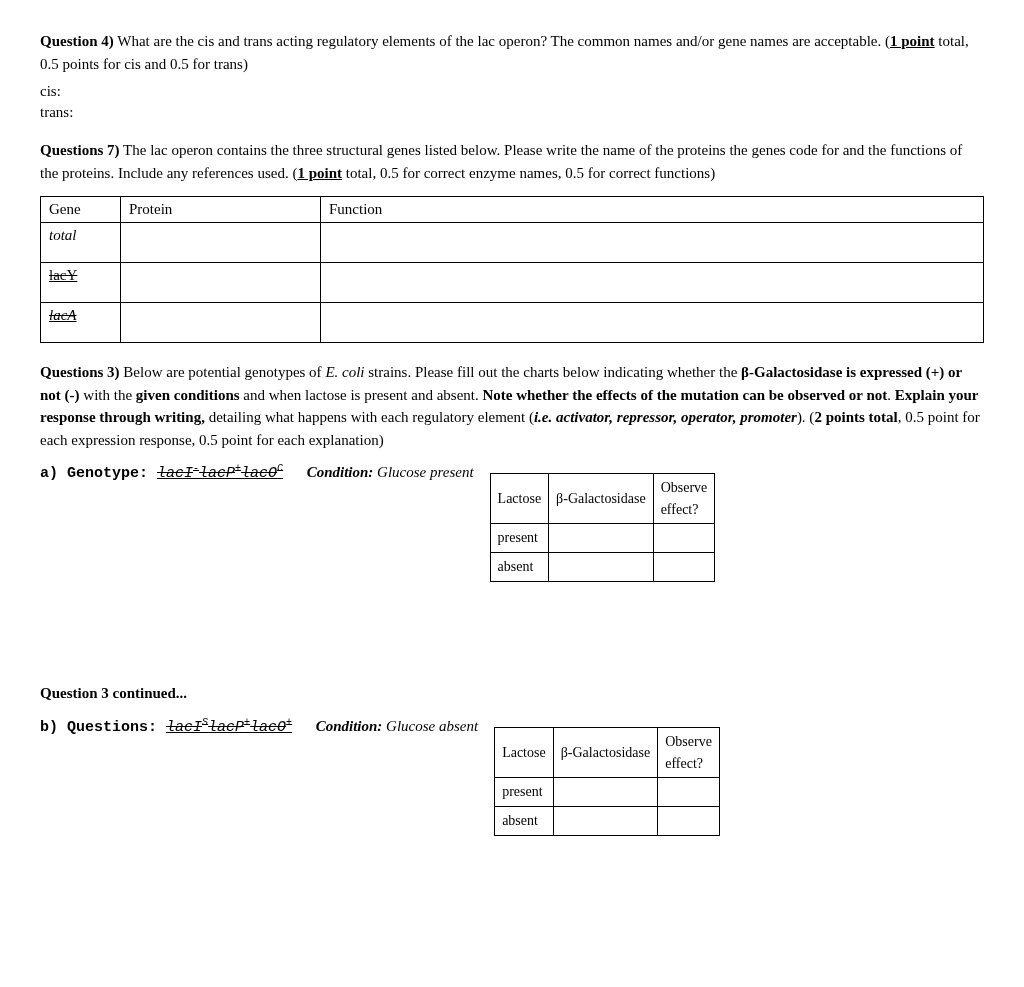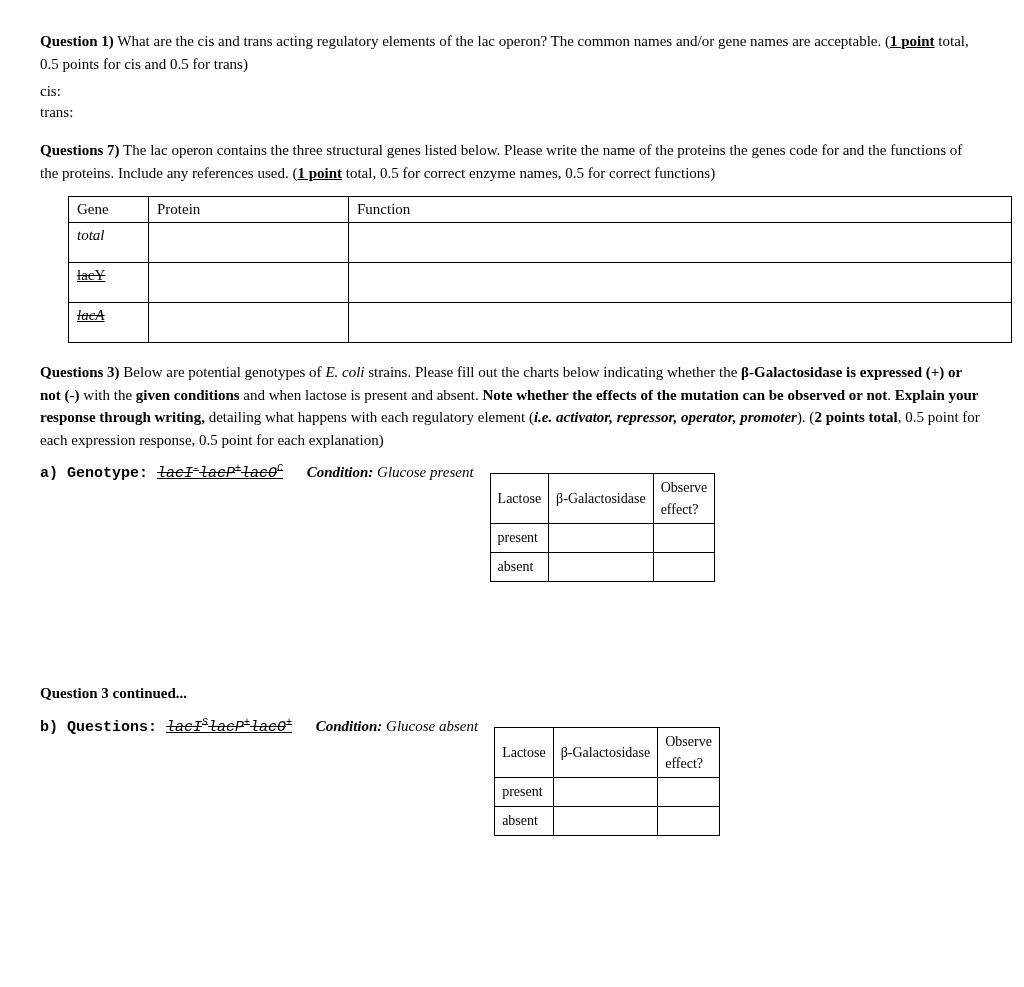--- a/index.html
+++ b/index.html
@@ -29,21 +29,20 @@
       border-collapse: collapse;
       margin: 12px 0;
     }
     table td, table th {
       border: 1px solid #000;
       padding: 4px 8px;
       vertical-align: top;
     }
     .main-table {
       width: 100%;
-      margin-left: 28px;
     }
     .main-table td:first-child {
       width: 80px;
     }
     .main-table td:nth-child(2) {
       width: 200px;
     }
     .main-table td:nth-child(3) {
       width: auto;
     }
@@ -85,21 +84,21 @@
     .continued-label {
       font-weight: bold;
       margin: 18px 0 10px 0;
     }
   </style>
 </head>
 <body>
 
 <div class="question-block">
   <p class="question-text">
-    <span class="bold">Question 1)</span><span> What are the cis and trans acting regulatory elements of the lac operon?  The common names and/or gene names are acceptable.  (</span><span class="underline-bold">1 point</span><span> total, 0.5 points for cis and 0.5 for trans)</span>
+    <span class="bold">Question 4)</span><span> What are the cis and trans acting regulatory elements of the lac operon?  The common names and/or gene names are acceptable.  (</span><span class="underline-bold">1 point</span><span> total, 0.5 points for cis and 0.5 for trans)</span>
   </p>
   <p class="answer-line">
     <span>cis:</span>
   </p>
   <p class="answer-line">
     <span>trans:</span>
   </p>
 </div>
 
 <div class="question-block">

